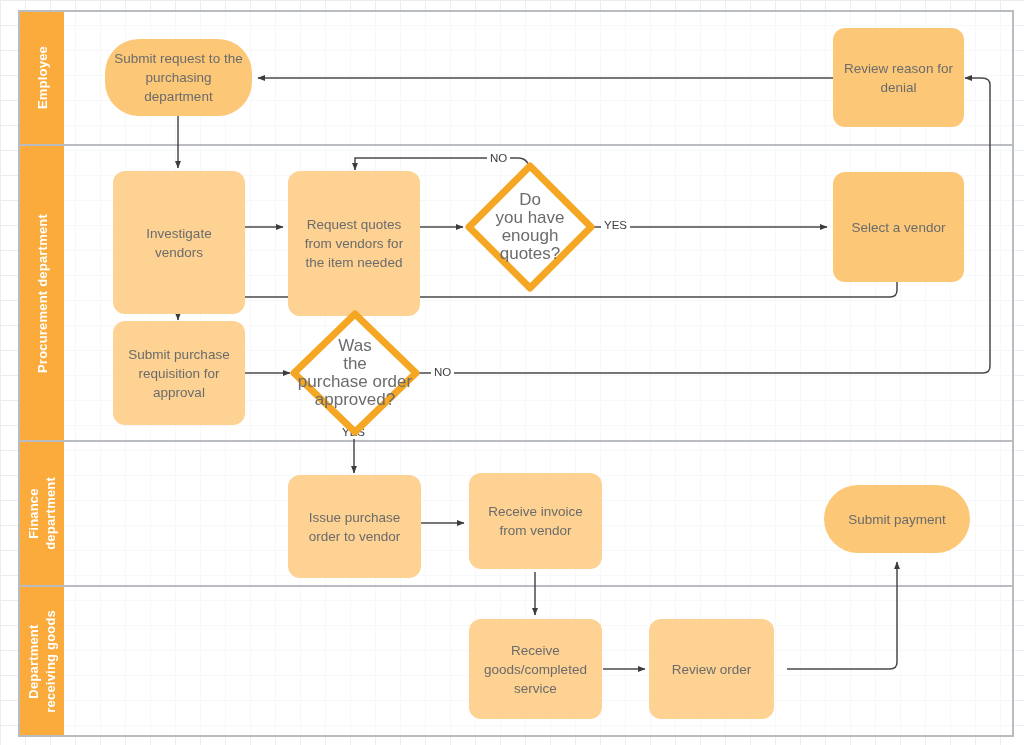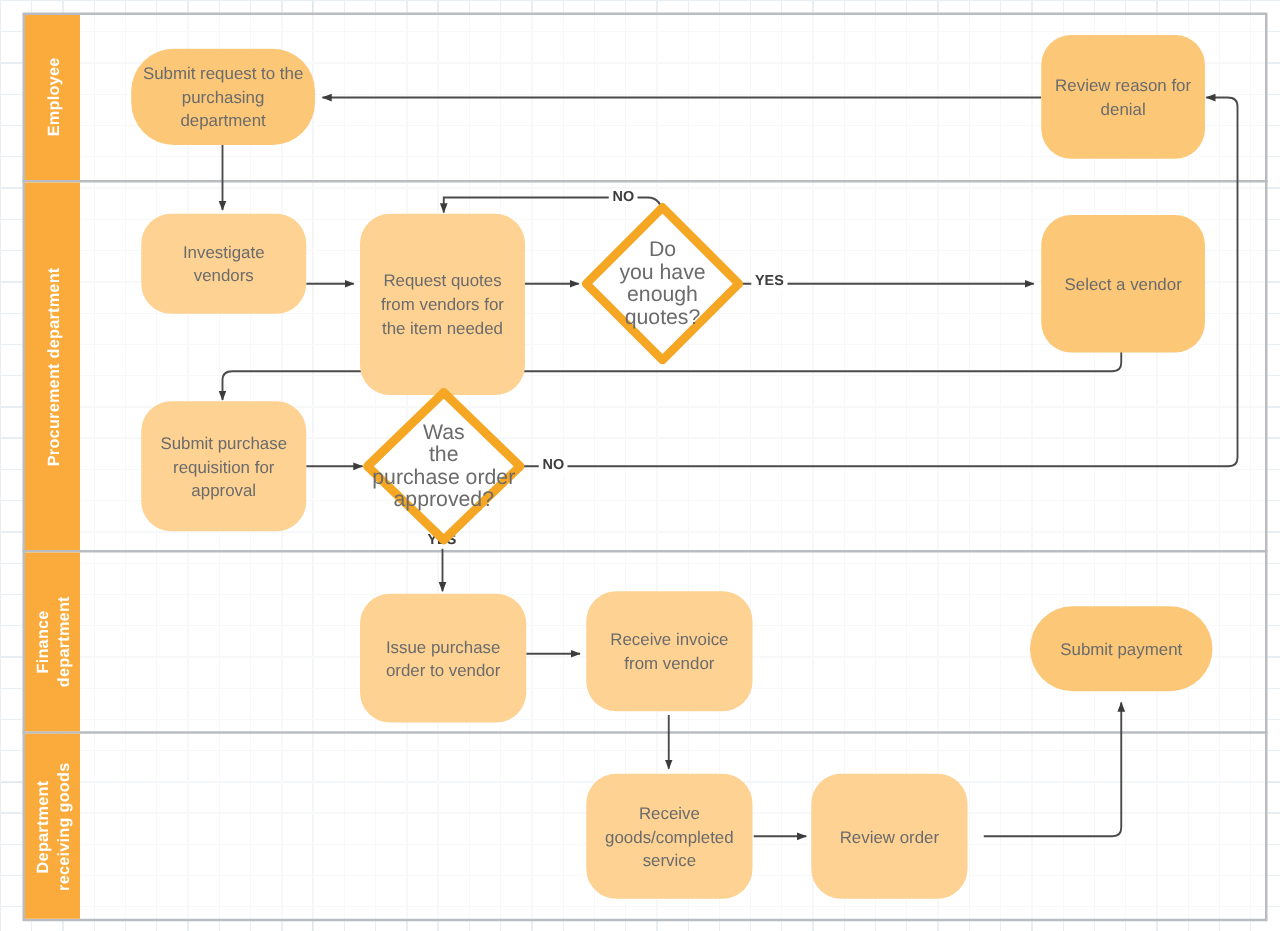--- a/index.html
+++ b/index.html
@@ -68,21 +68,21 @@
     align-items:center;
     justify-content:center;
     text-align:center;
     color:#6b6b6b;
     font-size:13.5px;
     line-height:19px;
     box-sizing:border-box;
     padding:4px 8px;
     white-space:pre-line;
   }
-  .node.process{ border-radius:24px; }
+  .node.process{ border-radius:12px; }
   .node.terminator{ border-radius:34px; background:#fcc878; }
   .node.deep{ background:#fcc878; }
 
   .diamond{
     position:absolute;
     display:flex;
     align-items:center;
     justify-content:center;
   }
   .diamond .dshape{
@@ -101,21 +101,21 @@
   
   #wires{
     position:absolute;
     left:0;top:0;
     width:1024px;height:745px;
     pointer-events:none;
   }
   .elabel{
     position:absolute;
     font-size:11.5px;
-    font-weight:bold;
+    font-weight:normal;
     color:#3c3c3c;
     background:#ffffff;
     padding:0 3px;
     line-height:13px;
   }
 </style>
 </head>
 <body>
 
 <div id="canvas">
@@ -181,21 +181,21 @@
 
   <div class="elabel" style="left:487px;top:152px">NO</div>
   <div class="elabel" style="left:601px;top:219px">YES</div>
   <div class="elabel" style="left:431px;top:366px">NO</div>
   <div class="elabel" style="left:339px;top:426px">YES</div>
 
   <div class="node terminator" style="left:105px;top:39px;width:147px;height:77px">Submit request to the purchasing department</div>
 
   <div class="node process deep" style="left:833px;top:28px;width:131px;height:99px">Review reason for denial</div>
 
-  <div class="node process" style="left:113px;top:171px;width:132px;height:80px">Investigate vendors</div>
+  <div class="node process" style="left:113px;top:171px;width:132px;height:143px">Investigate vendors</div>
 
   <div class="node process" style="left:288px;top:171px;width:132px;height:145px">Request quotes from vendors for the item needed</div>
 
   <div class="diamond" style="left:463px;top:160px;width:134px;height:134px">
     <svg class="dshape" viewBox="0 0 134 134">
       <polygon points="67,6 128,67 67,128 6,67" fill="#ffffff" stroke="#f5a623" stroke-width="7" stroke-linejoin="round"></polygon>
     </svg>
     <div class="dtext">Do
 you have
 enough

